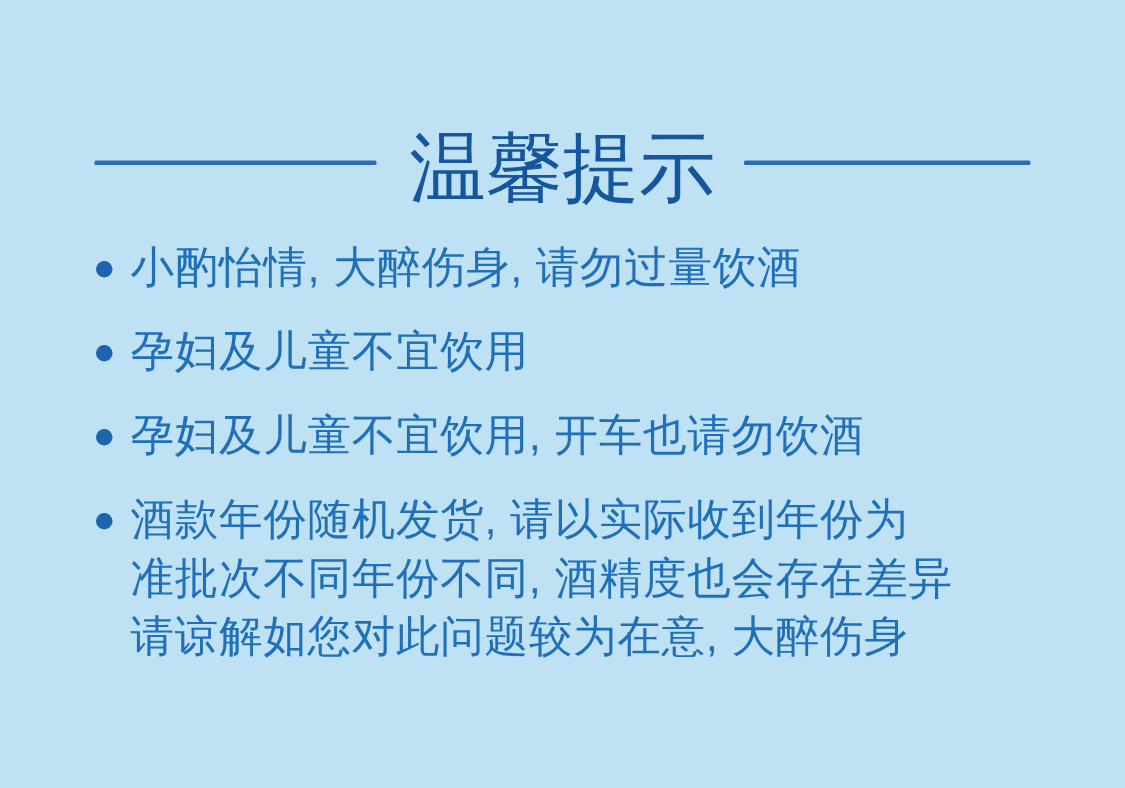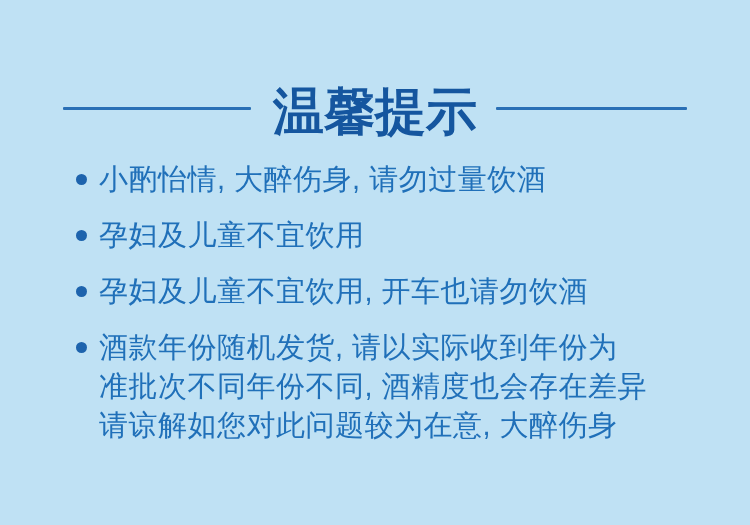--- a/index.html
+++ b/index.html
@@ -36,31 +36,31 @@
     background: #2a6fb5;
     border-radius: 1px;
     margin-top: 40px;
   }
   .rule.left  { width: 188px; margin-right: 22px; }
   .rule.right { width: 191px; margin-left: 19px; }
 
   #header-title {
     font-size: 51px;
     line-height: 56px;
-    font-weight: bold;
+    font-weight: normal;
     color: #15569f;
     letter-spacing: 0px;
     white-space: nowrap;
     margin-top: 48px;
   }
 
   
   #notice-list {
     position: absolute;
-    left: 76px;
+    left: 64px;
     top: 160px;
     width: 660px;
   }
   .notice-item {
     display: flex;
     align-items: flex-start;
     margin-bottom: 17px;
   }
   .bullet-dot {
     flex: 0 0 auto;

